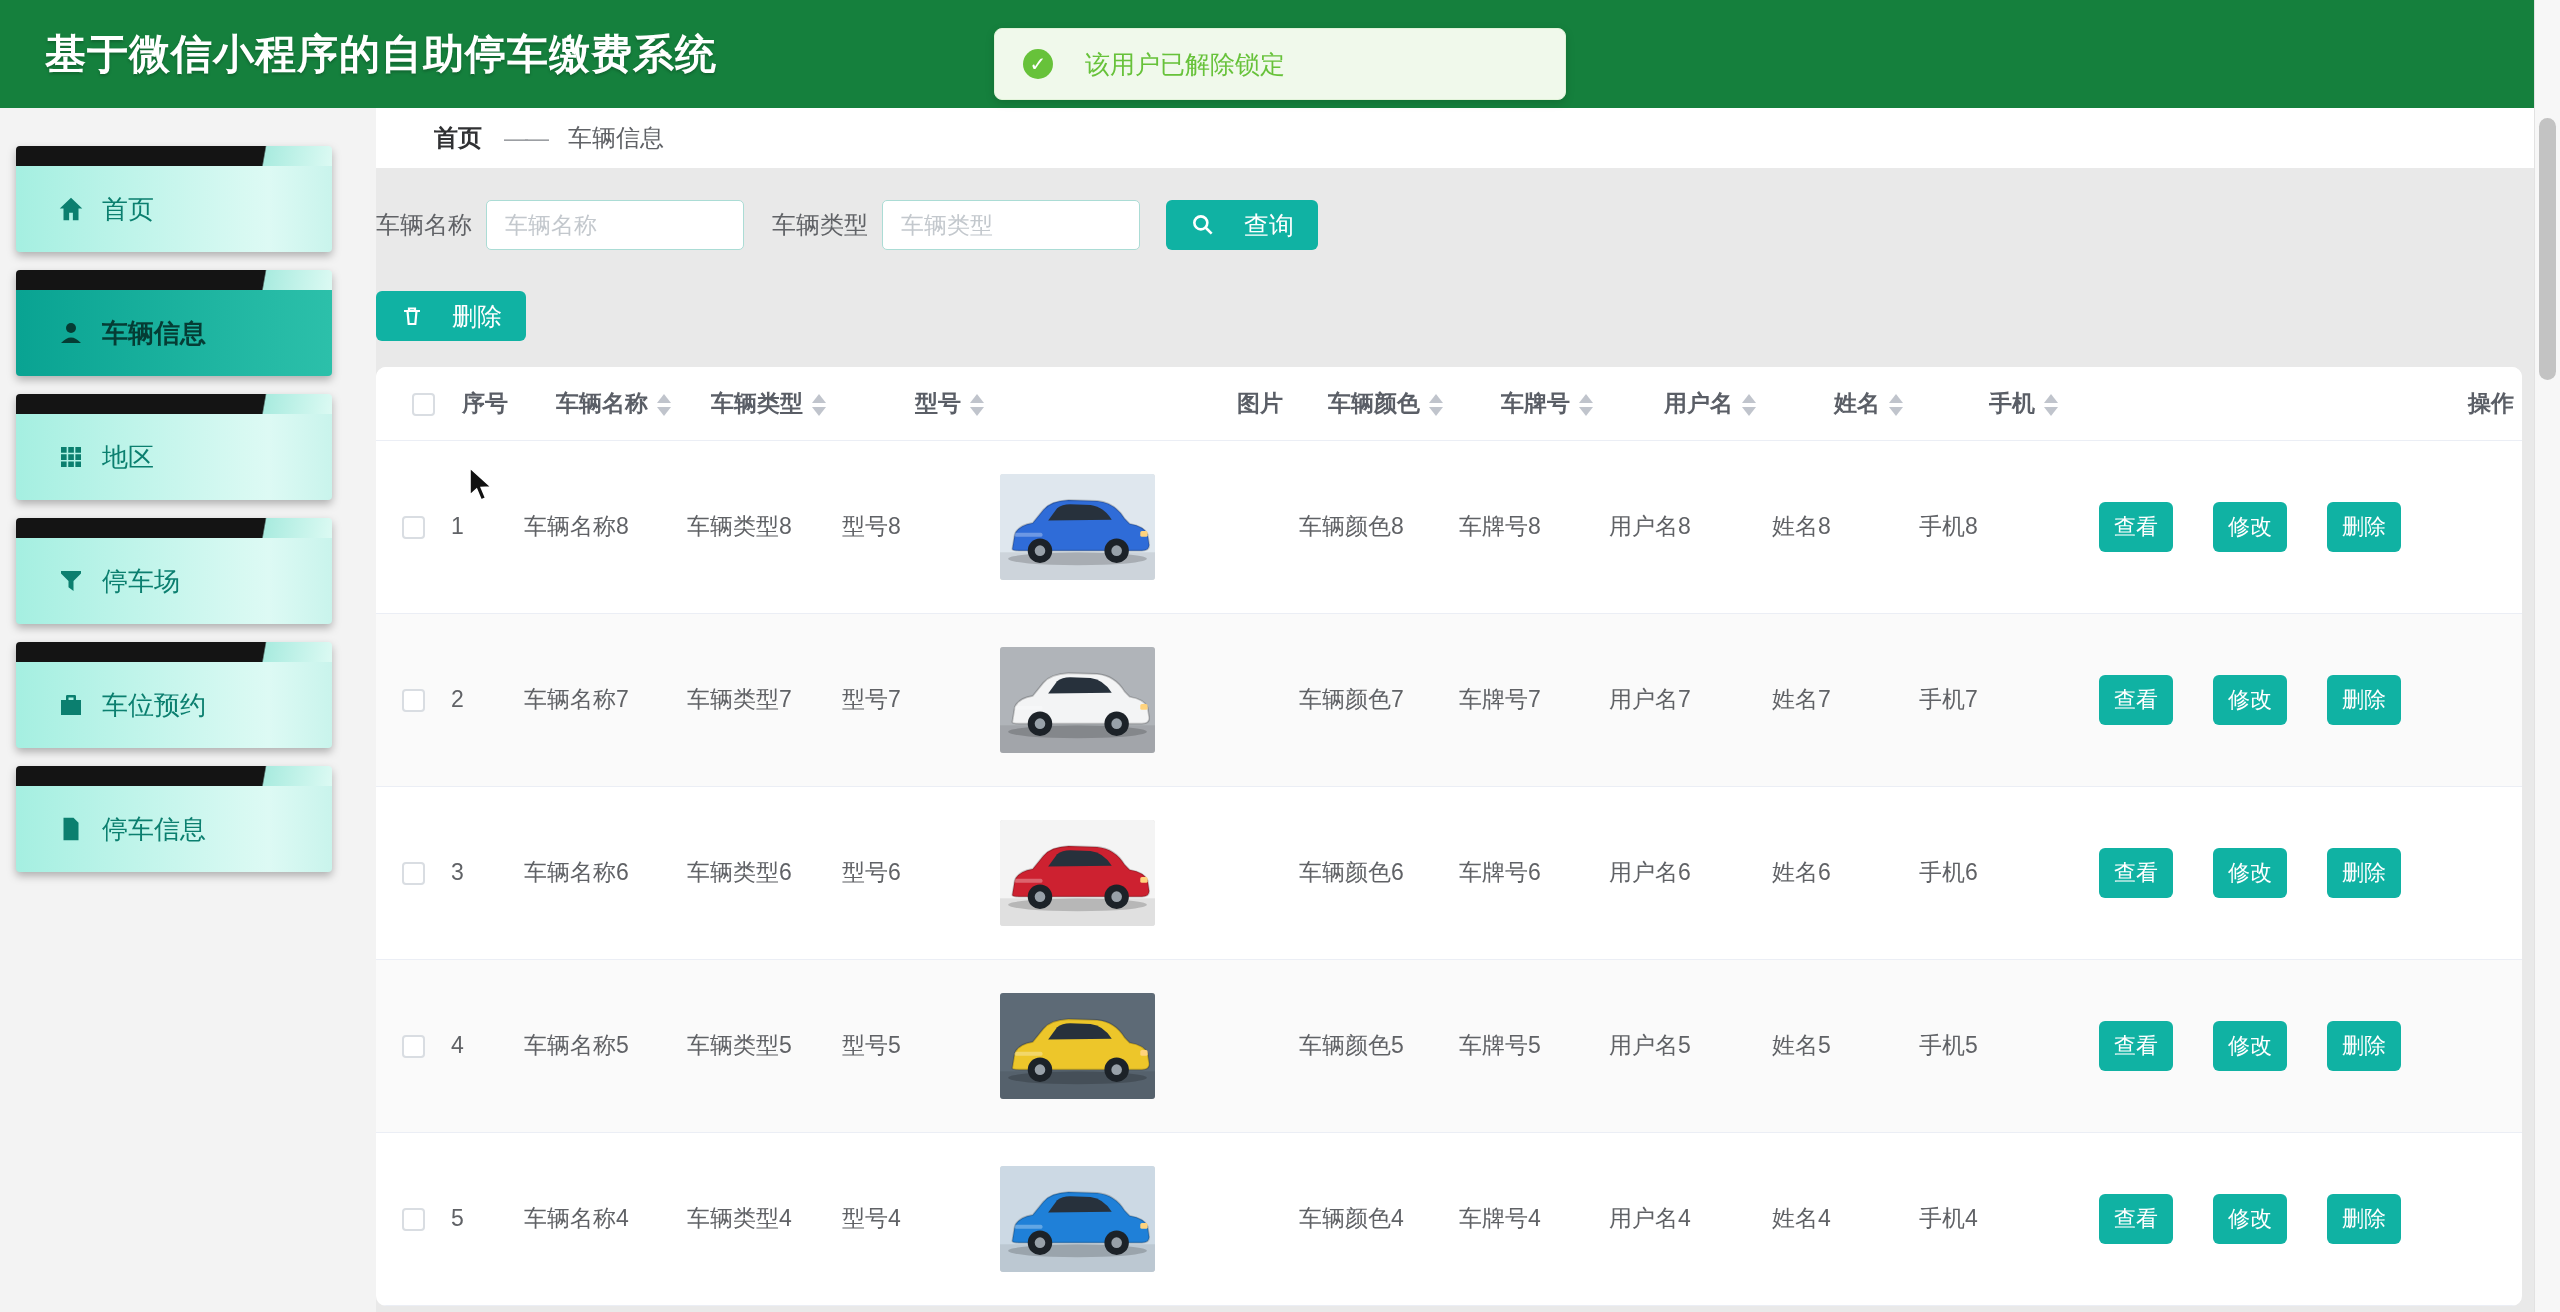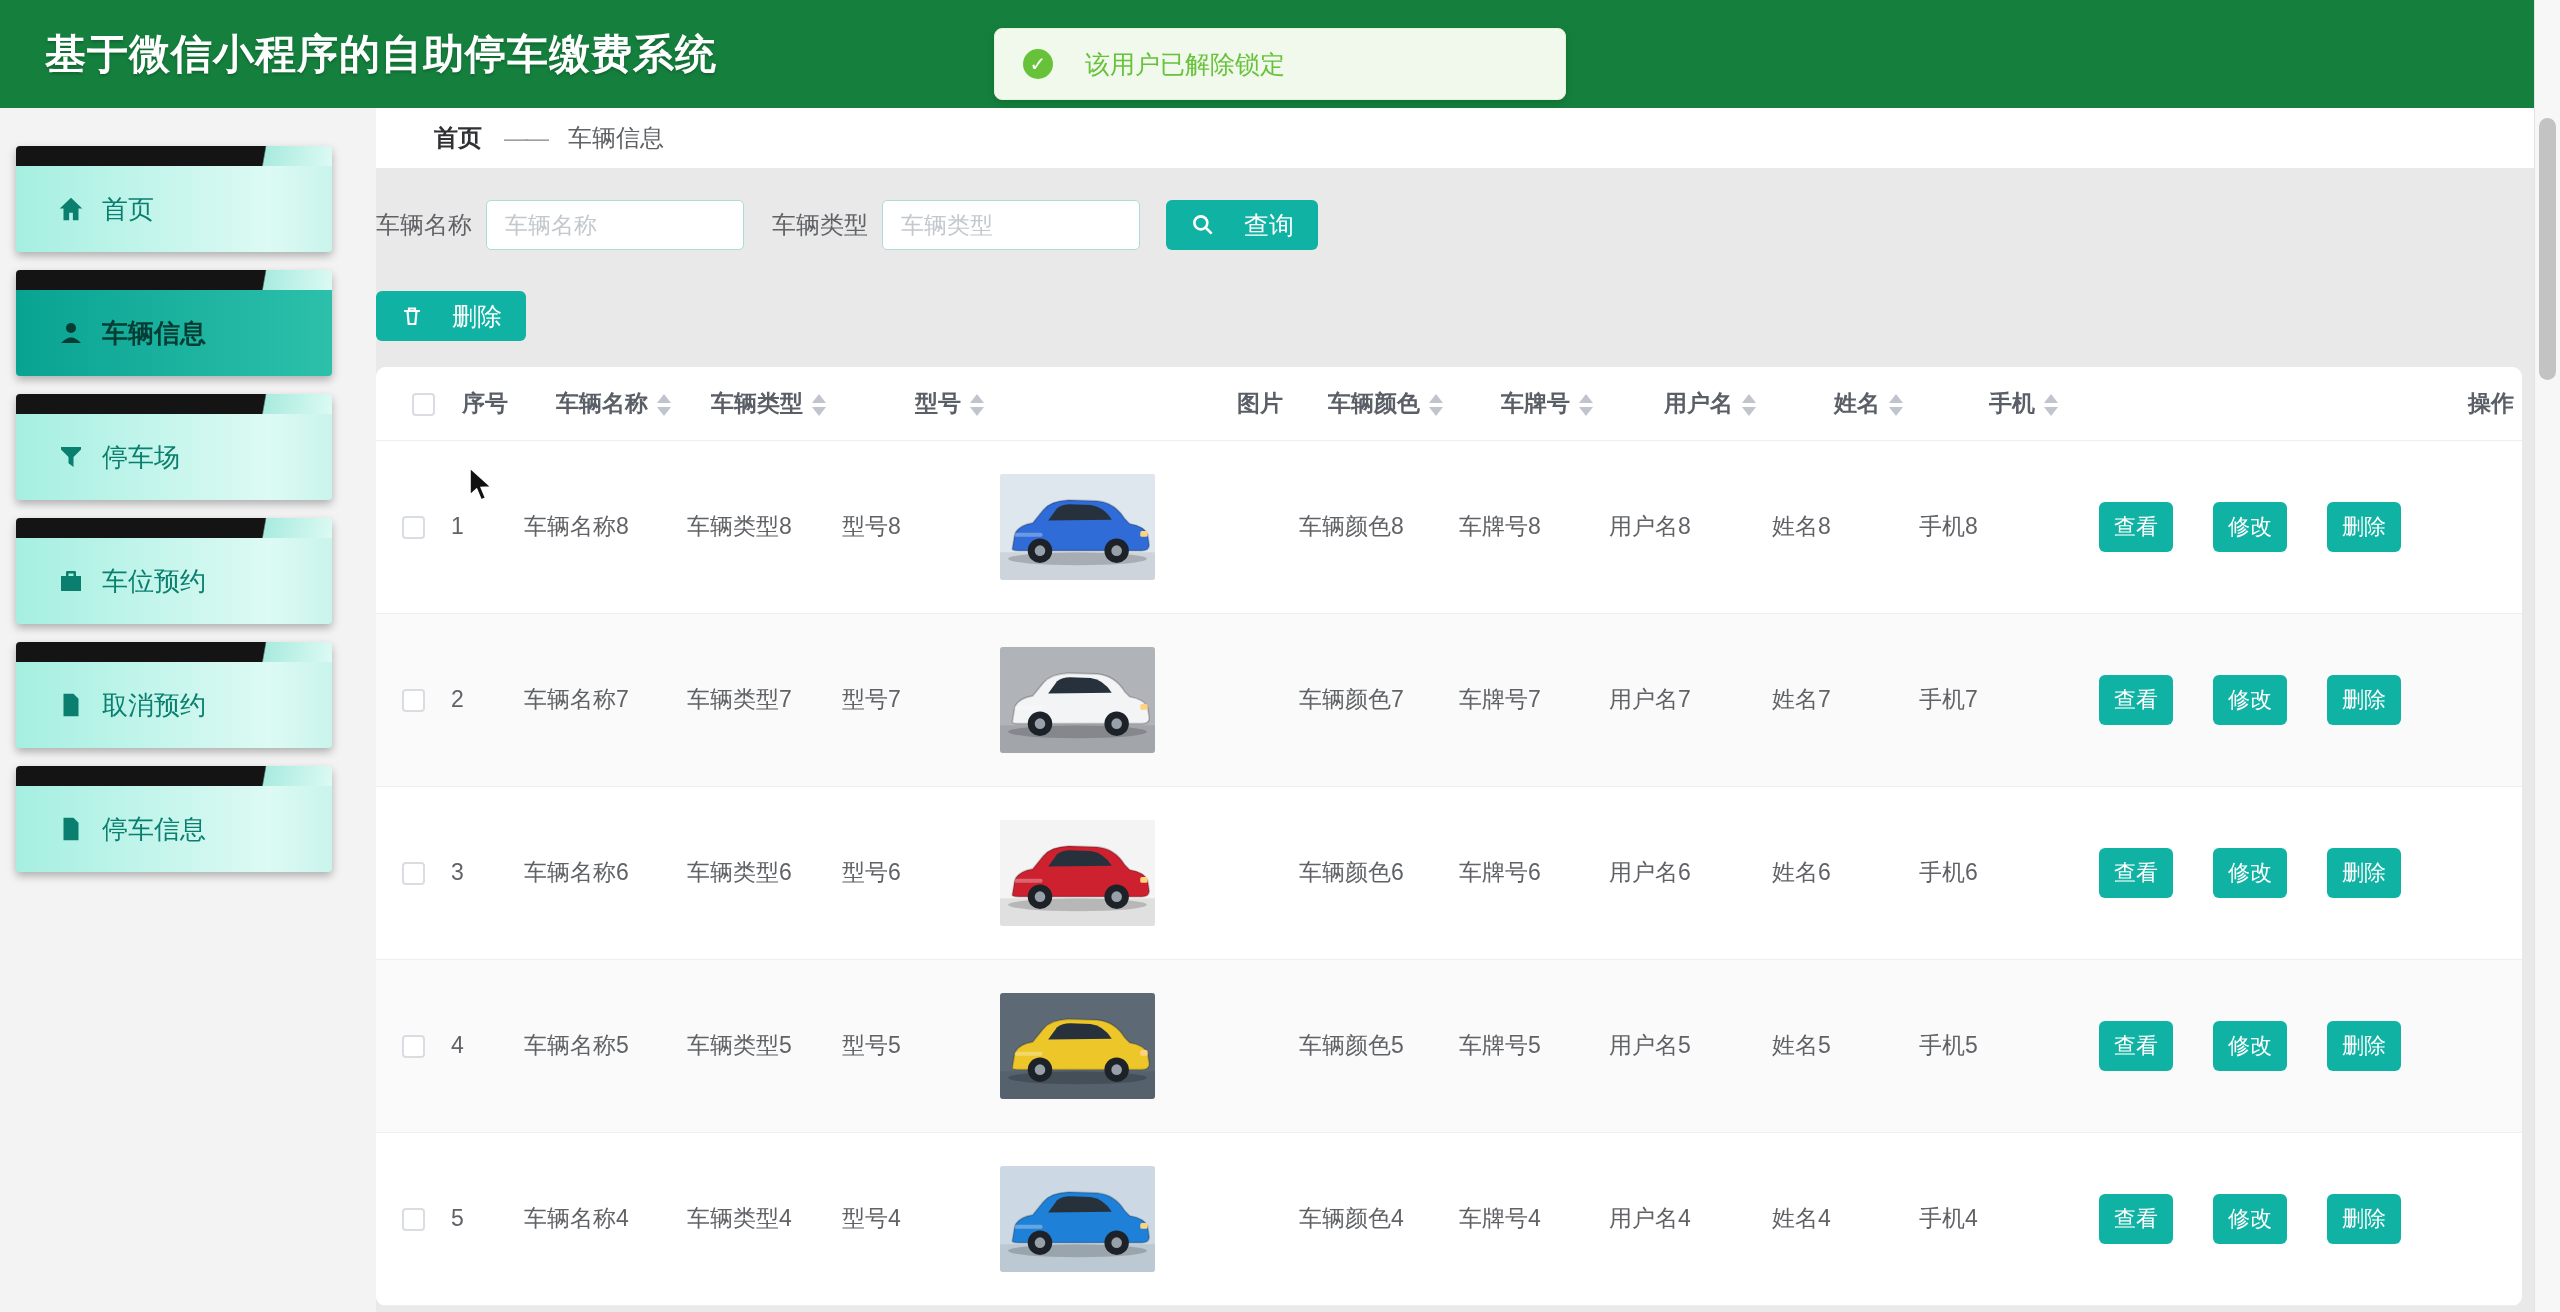--- a/index.html
+++ b/index.html
@@ -166,20 +166,31 @@
       <div class="menu-item active">
         <div class="menu-top"></div>
         <div class="menu-body">
           <span class="menu-icon">
             <svg viewBox="0 0 24 24">
               <circle cx="12" cy="8" r="4"></circle>
               <path d="M4 20q8-9 16 0z"></path>
             </svg>
           </span>
           <span class="menu-label">车辆信息</span>
+        </div>
+      </div>
+      <div class="menu-item">
+        <div class="menu-top"></div>
+        <div class="menu-body">
+          <span class="menu-icon">
+            <svg viewBox="0 0 24 24">
+              <path d="M4 4h4.5v4.5H4zm5.8 0h4.5v4.5H9.8zm5.7 0H20v4.5h-4.5zM4 9.8h4.5v4.5H4zm5.8 0h4.5v4.5H9.8zm5.7 0H20v4.5h-4.5zM4 15.5h4.5V20H4zm5.8 0h4.5V20H9.8zm5.7 0H20V20h-4.5z"></path>
+            </svg>
+          </span>
+          <span class="menu-label">地区</span>
         </div>
       </div>
       <div class="menu-item">
         <div class="menu-top"></div>
         <div class="menu-body">
           <span class="menu-icon">
             <svg viewBox="0 0 24 24">
               <path d="M4 4h16v2l-6 6v8l-4-3v-5L4 6z"></path>
             </svg>
           </span>
@@ -199,31 +210,20 @@
         </div>
       </div>
       <div class="menu-item">
         <div class="menu-top"></div>
         <div class="menu-body">
           <span class="menu-icon">
             <svg viewBox="0 0 24 24">
               <path d="M6 3h8l4 4v14H6z"></path>
             </svg>
           </span>
-          <span class="menu-label">取消预约</span>
-        </div>
-      </div>
-      <div class="menu-item">
-        <div class="menu-top"></div>
-        <div class="menu-body">
-          <span class="menu-icon">
-            <svg viewBox="0 0 24 24">
-              <path d="M6 3h8l4 4v14H6z"></path>
-            </svg>
-          </span>
           <span class="menu-label">停车信息</span>
         </div>
       </div>
     </div>
 </div>
 
 <div class="main">
 
   <div class="breadcrumb-bar">
     <span class="crumb-home">首页</span>

